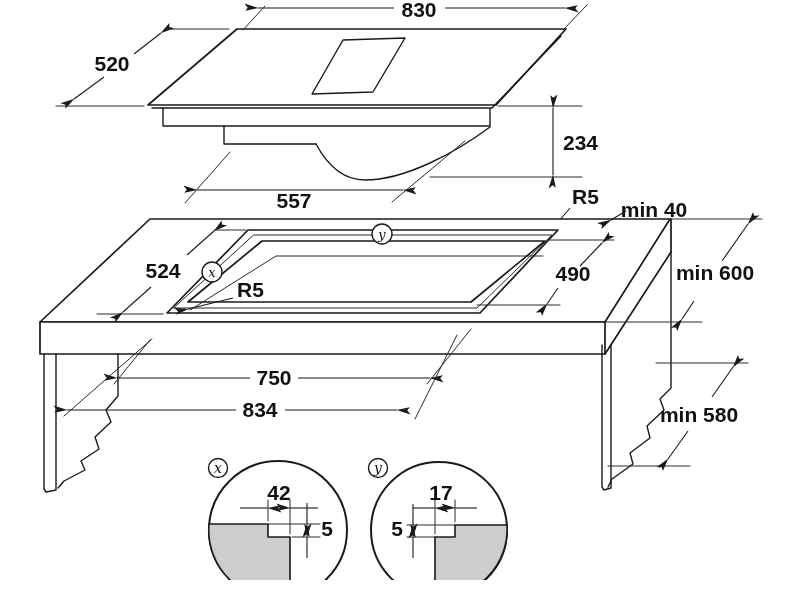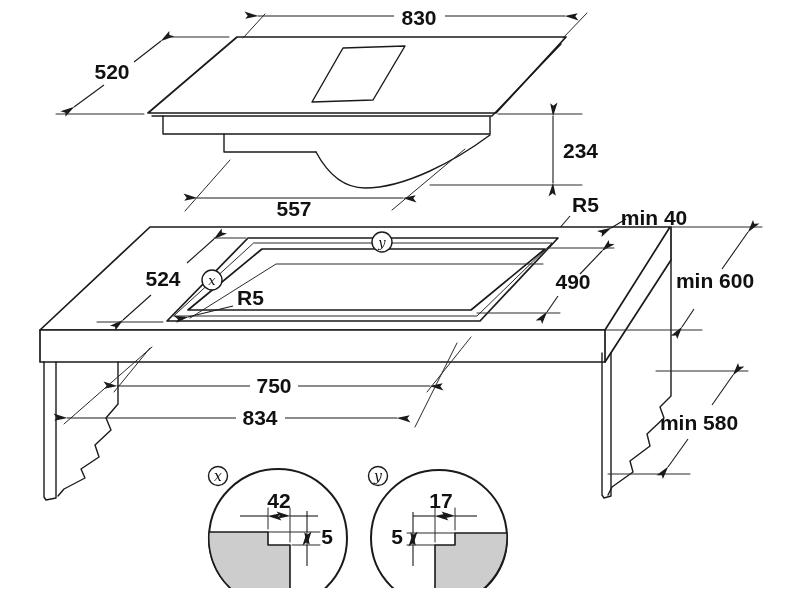--- a/index.html
+++ b/index.html
@@ -1,17 +1,17 @@
 <!DOCTYPE html>
 <html><head>
 <meta charset="utf-8">
 <style>
   html,body{margin:0;padding:0;background:#fff;}
   .stage{position:relative;width:800px;height:580px;background:#fff;overflow:hidden;
-         font-family:"Liberation Sans",sans-serif;margin-top:8px;}
+         font-family:"Liberation Sans",sans-serif;}
   svg{display:block;}
   text{font-family:"Liberation Sans",sans-serif;font-weight:700;font-size:21px;fill:#111;}
   text.small-call{font-family:"DejaVu Serif",serif;font-style:italic;font-weight:400;font-size:14px;}
   text.mid-call{font-family:"DejaVu Serif",serif;font-style:italic;font-weight:400;font-size:13px;}
   .main{stroke:#1a1a1a;stroke-width:1.7;fill:none;stroke-linejoin:round;stroke-linecap:round;}
   .main2{stroke:#1a1a1a;stroke-width:1.4;fill:none;stroke-linejoin:round;stroke-linecap:round;}
   .thin{stroke:#2a2a2a;stroke-width:1;fill:none;stroke-linecap:round;}
   .dim{stroke:#1a1a1a;stroke-width:1.1;fill:none;}
   .wfill{fill:#ffffff;}
 </style>

